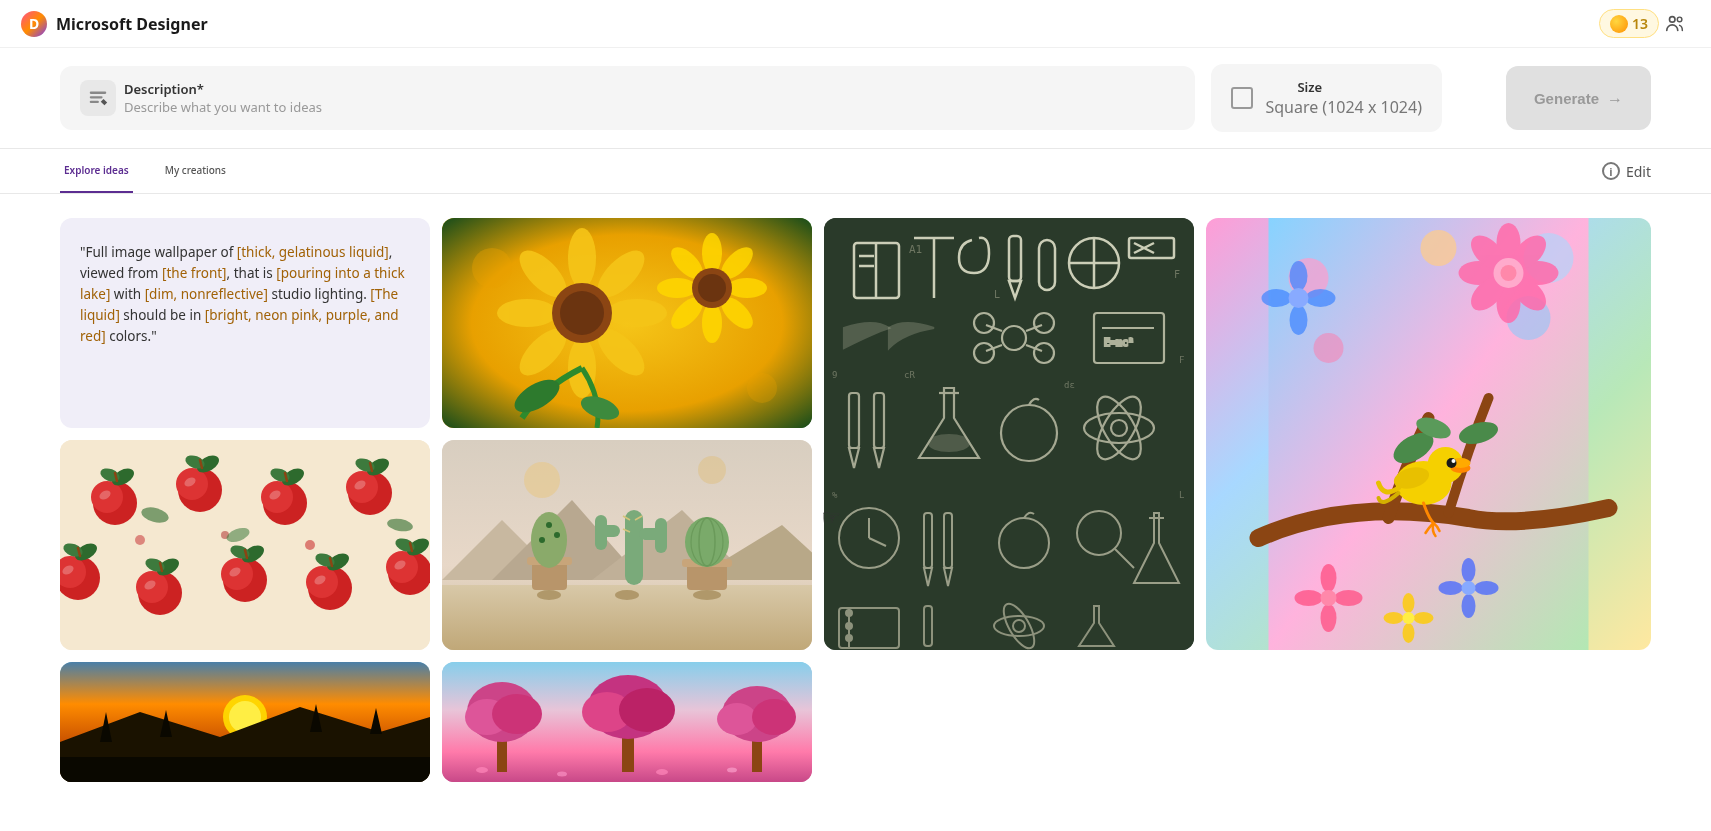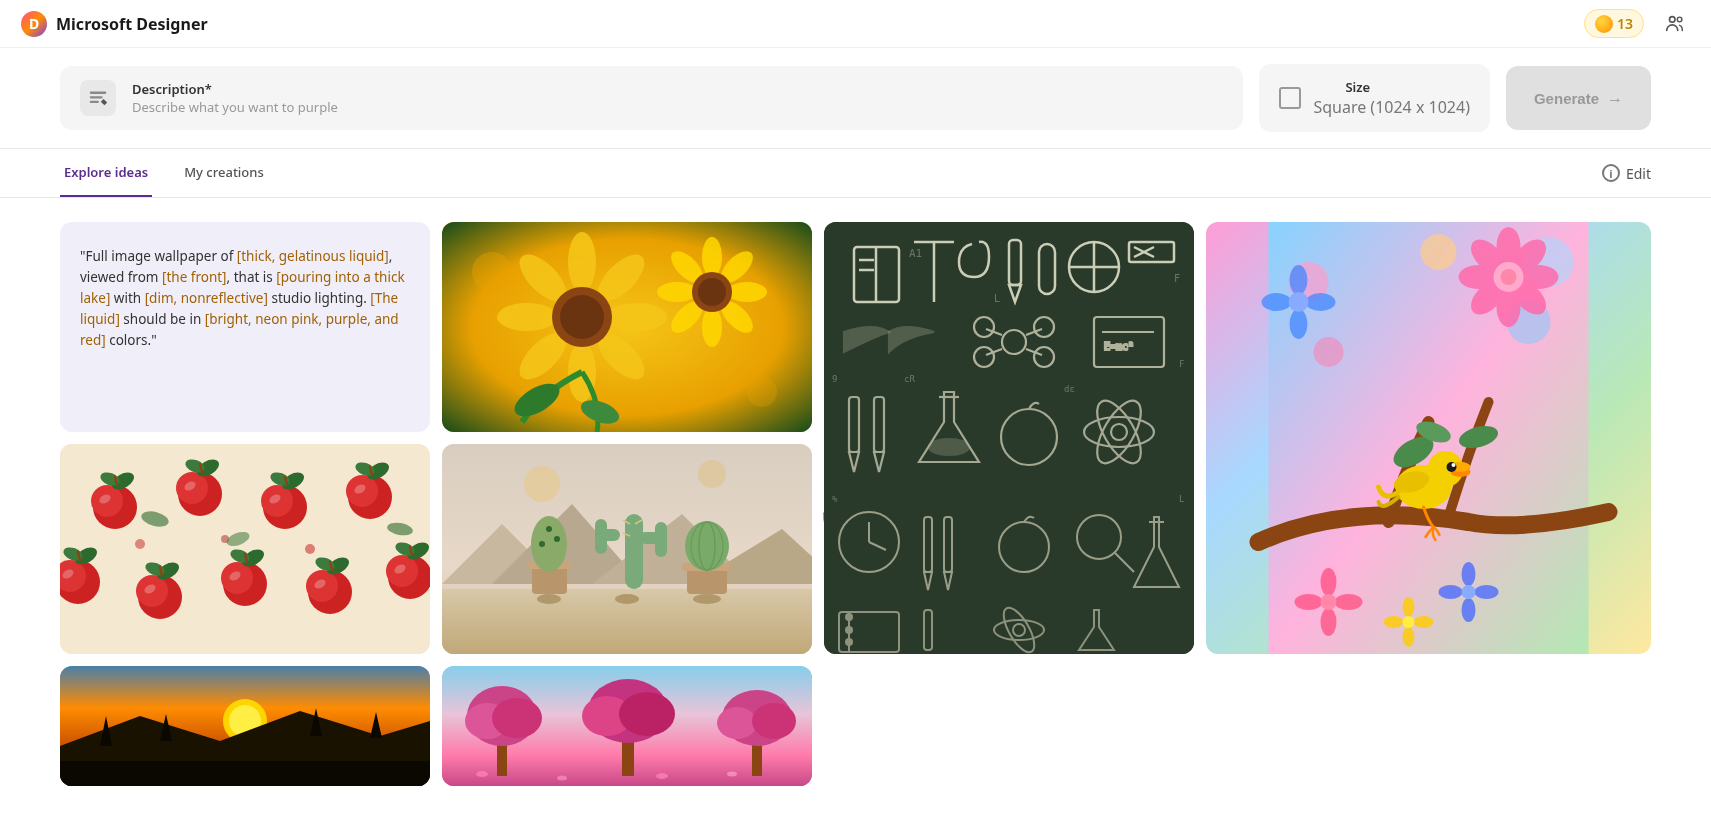--- a/index.html
+++ b/index.html
@@ -31,21 +31,21 @@
       height: 28px;
     }
     .app-title {
       font-size: 16px;
       font-weight: 700;
       color: #1a1a1a;
     }
     .header-right {
       display: flex;
       align-items: center;
-      gap: 15px;
+      gap: 0;
     }
     .coins-badge {
       display: flex;
       align-items: center;
       gap: 4px;
       background: #fff8e1;
       border: 1px solid #ffe082;
       border-radius: 20px;
       padding: 4px 10px;
       font-size: 14px;
@@ -75,21 +75,21 @@
       align-items: center;
       padding: 16px 60px;
       gap: 16px;
       background: #fff;
       border-bottom: 1px solid #e8e8e8;
     }
     .description-box {
       flex: 1;
       display: flex;
       align-items: center;
-      gap: 16px;
+      gap: 8px;
       background: #f5f5f5;
       border-radius: 12px;
       padding: 14px 20px;
       min-height: 64px;
     }
     .desc-icon {
       width: 36px;
       height: 36px;
       background: #e8e8e8;
       border-radius: 8px;
@@ -152,41 +152,42 @@
       background: #e0e0e0;
       border: none;
       border-radius: 12px;
       padding: 14px 28px;
       font-size: 15px;
       font-weight: 600;
       color: #999;
       cursor: not-allowed;
       min-height: 64px;
       white-space: nowrap;
+      margin-left: 48px;
     }
     .generate-arrow {
       font-size: 16px;
     }
 
     
     .tabs-bar {
       display: flex;
       align-items: center;
       padding: 0 60px;
       border-bottom: 1px solid #e8e8e8;
       justify-content: space-between;
     }
     .tabs-left {
       display: flex;
       gap: 0;
     }
     .tab-item {
       padding: 14px 4px;
       margin-right: 28px;
-      font-size: 13px;
+      font-size: 10px;
       font-weight: 500;
       color: #555;
       cursor: pointer;
       border-bottom: 2px solid transparent;
       position: relative;
     }
     .tab-item.active {
       color: #5c2d91;
       border-bottom: 2px solid #5c2d91;
       font-weight: 600;
@@ -388,21 +389,21 @@
     <div class="desc-icon">
       <svg width="22" height="22" viewBox="0 0 24 24" fill="none">
         <rect x="3" y="5" width="18" height="2.5" rx="1.2" fill="#888"></rect>
         <rect x="3" y="10" width="14" height="2.5" rx="1.2" fill="#888"></rect>
         <rect x="3" y="15" width="10" height="2.5" rx="1.2" fill="#888"></rect>
         <path d="M18 13 L22 17 L19 20 L15 16 Z" fill="#555"></path>
       </svg>
     </div>
     <div class="desc-text-block">
       <span class="desc-label">Description*</span>
-      <span class="desc-placeholder">Describe what you want to purple</span>
+      <span class="desc-placeholder">Describe what you want to ideas</span>
     </div>
   </div>
 
   <div class="size-box">
     <div class="size-square-icon"></div>
     <div class="size-text-block">
       <span class="size-label">Size</span>
       <span class="size-value">Square (1024 x 1024)</span>
     </div>
   </div>

